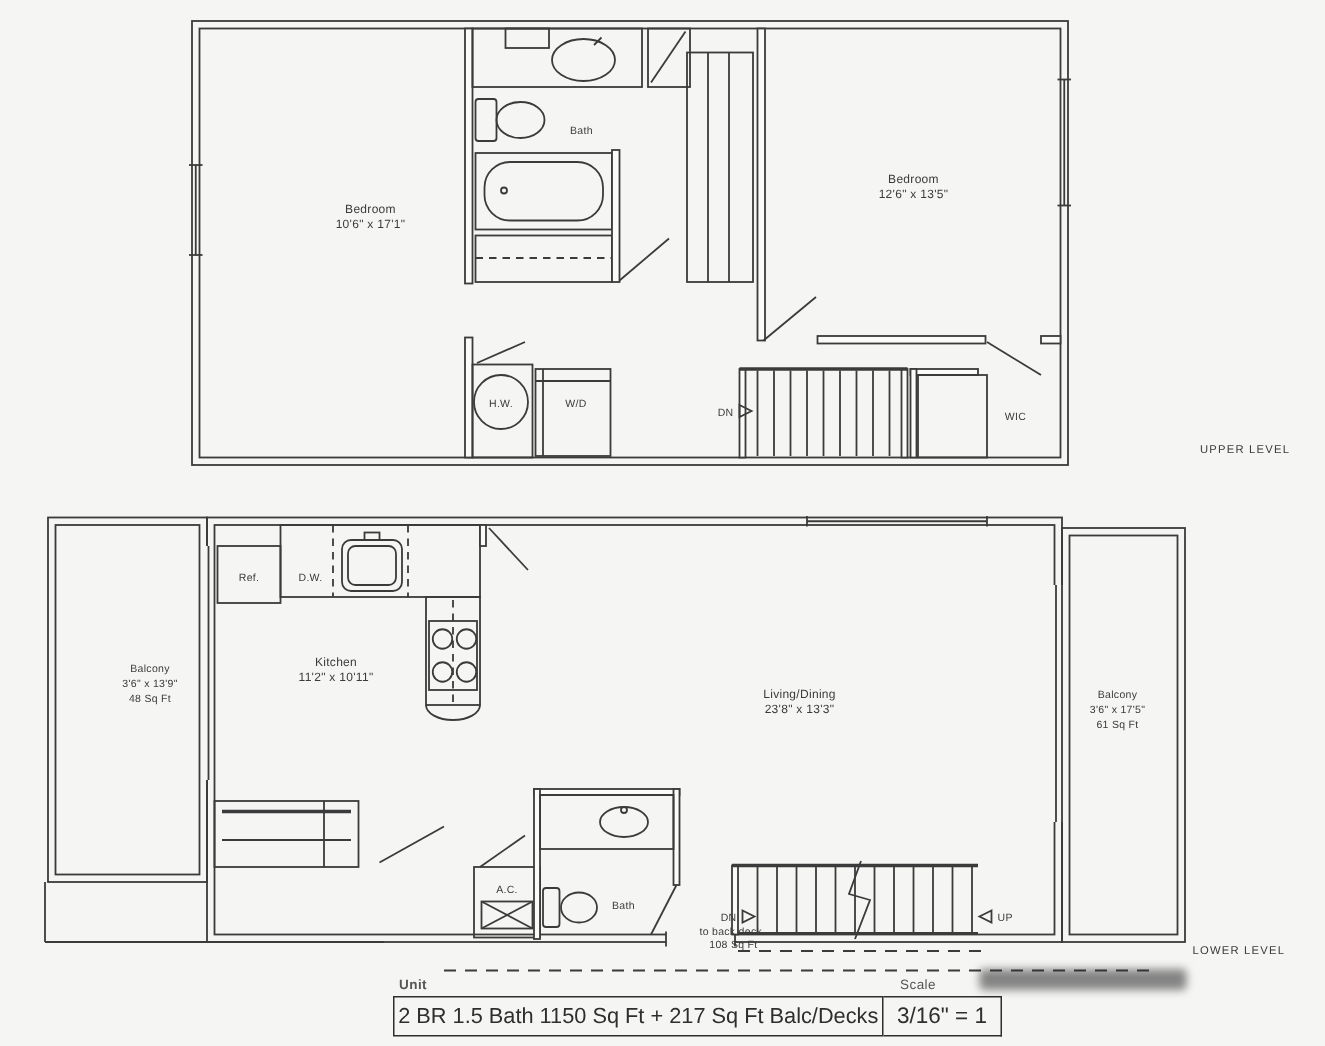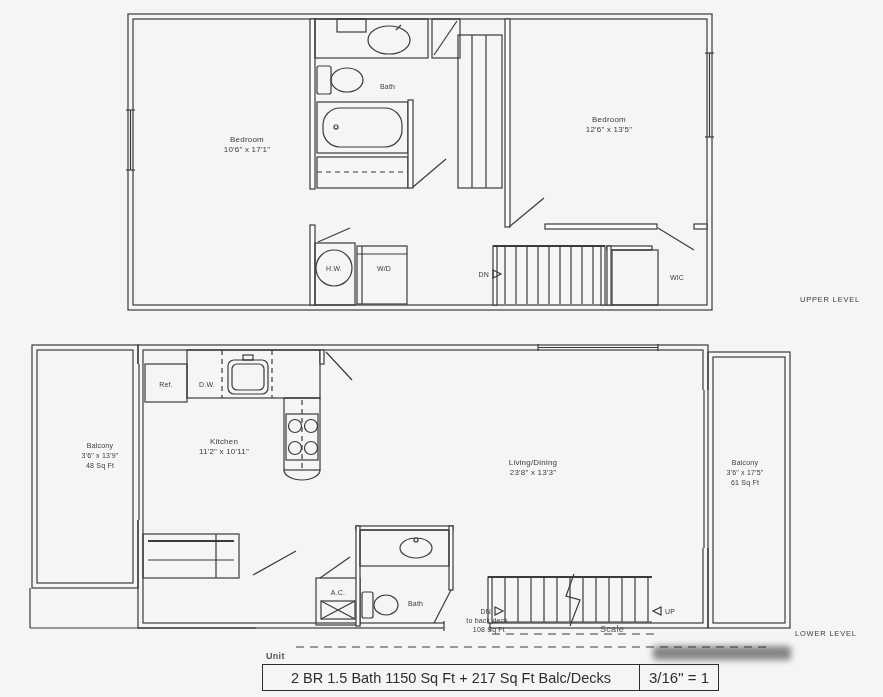--- a/index.html
+++ b/index.html
@@ -21,21 +21,21 @@
   text.small { font-size:7px; }
   text.cap { font-size:7.5px; letter-spacing:.8px; }
   .mid { text-anchor:middle; }
   .end { text-anchor:end; }
 
   
   .tb-label { position:absolute; font-size:9px; color:#565656; letter-spacing:.3px; }
   .tb-row { position:absolute; left:262px; top:664px; display:flex; }
   .tb-box { border:1.6px solid #2e2e2e; height:27px; display:flex; align-items:center; justify-content:center; white-space:nowrap; }
   .tb-box + .tb-box { border-left:none; }
-  .unit-box { width:378px; font-size:14.5px; color:#2e2e2e; }
+  .unit-box { width:327px; font-size:14.5px; color:#2e2e2e; }
   .scale-box { width:79px; font-size:15px; color:#2e2e2e; }
   .company-box { width:188px; font-size:14px; color:#9b9b9b; letter-spacing:.6px; }
   .smudge { position:absolute; left:653px; top:646px; width:138px; height:14px;
             background:rgba(40,40,40,.55); filter:blur(3px); border-radius:3px; }
 </style>
 </head>
 <body>
 
 <svg id="plan" width="883" height="697" viewBox="0 0 883 697">
 
@@ -267,20 +267,20 @@
       <text class="small" x="665" y="614">UP</text>
       <line class="ln ldash" x1="492" y1="634" x2="660" y2="634"></line>
       <line class="ln ldash" x1="296" y1="647" x2="772" y2="647"></line>
     </g>
 
     <text class="cap" x="795" y="636">LOWER LEVEL</text>
   </g>
 </svg>
 
 <div class="tb-label" style="left:266px; top:651px;font-weight:bold;">Unit</div>
-<div class="tb-label" style="left:600px; top:624px;">Scale</div>
+<div class="tb-label" style="left:600px; top:651px;">Scale</div>
 
 <div class="tb-row">
   <div class="tb-box unit-box">2 BR 1.5 Bath  1150 Sq Ft + 217 Sq Ft Balc/Decks</div>
   <div class="tb-box scale-box">3/16" = 1</div>
 </div>
 
 <div class="smudge"></div>
 
 </body></html>

